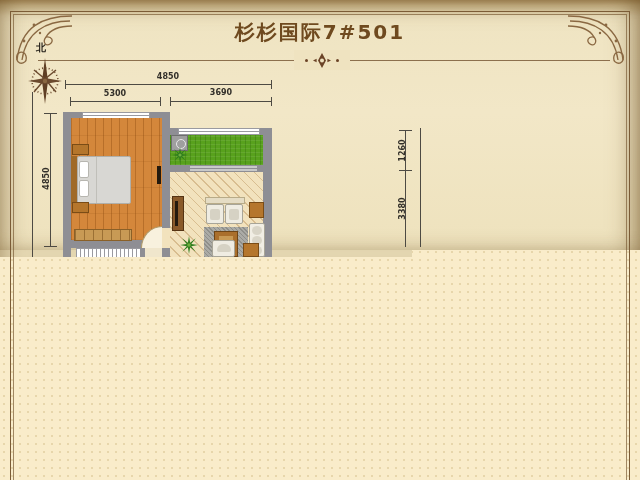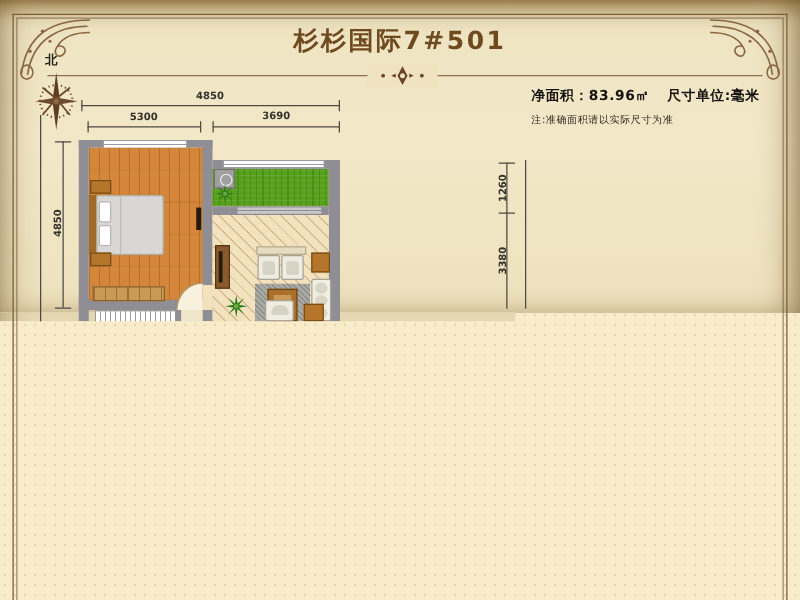--- a/index.html
+++ b/index.html
@@ -122,24 +122,20 @@
   <div class="divider-ornament">
     <span class="dot"></span>
     <svg width="20" height="17" viewBox="0 0 20 17">
       <path d="M10 1 L14 8.5 L10 16 L6 8.5 Z" fill="#6b4326"></path>
       <circle cx="10" cy="8.5" r="2" fill="#efe3c0"></circle>
       <path d="M1 8.5 L4.6 6.8 L4.6 10.2 Z" fill="#6b4326"></path>
       <path d="M19 8.5 L15.4 6.8 L15.4 10.2 Z" fill="#6b4326"></path>
     </svg>
     <span class="dot"></span>
   </div>
-  <div class="info-line">
-    <span>净面积：</span><span>83.96㎡</span><span class="gap"></span><span>尺寸单位:毫米</span>
-  </div>
-  <div class="note-line">注:准确面积请以实际尺寸为准</div>
 
   <div class="north-label">北</div>
   <svg class="compass" width="38" height="48" viewBox="0 0 38 48">
     <circle cx="19" cy="24" r="13" fill="none" stroke="#6b4a2e" stroke-width="1.6" stroke-dasharray="1 2.4"></circle>
     <path d="M19 1 L22 24 L19 47 L16 24 Z" fill="#5f3f24"></path>
     <path d="M2 24 L19 21 L36 24 L19 27 Z" fill="#6b4a2e"></path>
     <path d="M8 13 L19 22 L30 35" stroke="#6b4a2e" stroke-width="1.4" fill="none"></path>
     <path d="M30 13 L19 22 L8 35" stroke="#6b4a2e" stroke-width="1.4" fill="none"></path>
     <circle cx="19" cy="24" r="2.2" fill="#8a6842"></circle>
   </svg>

